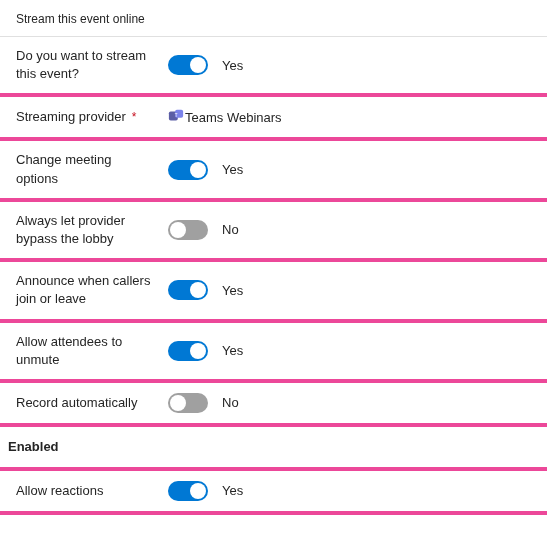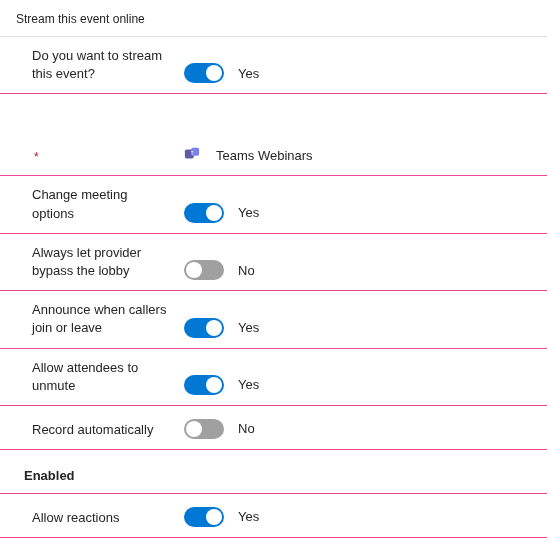--- a/index.html
+++ b/index.html
@@ -13,24 +13,24 @@
     }
     .page-title {
       font-size: 12px;
       font-weight: 400;
       color: #252525;
       padding: 12px 16px 10px 16px;
       border-bottom: 1px solid #e0e0e0;
     }
     .settings-row {
       display: flex;
-      align-items: flex-end;
+      align-items: center;
       min-height: 44px;
-      border-bottom: 1px solid #ec4899;
-      padding: 6px 16px;
+      border-bottom: 4px solid #ec4899;
+      padding: 6px 0;
     }
     .settings-label {
       width: 160px;
       min-width: 160px;
       padding: 4px 8px 4px 16px;
       color: #252525;
       font-size: 13px;
       line-height: 1.4;
       display: flex;
       align-items: center;
@@ -79,22 +79,21 @@
       color: #252525;
       margin-left: 6px;
     }
     .bold-value {
       font-weight: 600;
       font-size: 13px;
     }
     .provider-wrap {
       display: flex;
       align-items: center;
-      gap: 16px;
-      margin-top: 42px;
+      gap: 1px;
     }
     .teams-icon-svg {
       width: 16px;
       height: 16px;
     }
     .required-star {
       color: #c50f1f;
       font-size: 12px;
       margin-left: 2px;
     }
@@ -111,20 +110,21 @@
       </div>
       <div class="settings-value">
         <div class="toggle on">
           <div class="toggle-knob"></div>
         </div>
         <span class="toggle-label">Yes</span>
       </div>
     </div>
     <div class="settings-row">
       <div class="settings-label">
+        <span>Streaming provider</span>
         <span class="required-star">*</span>
       </div>
       <div class="settings-value">
         <div class="provider-wrap">
           <span><svg class="teams-icon-svg" viewBox="0 0 18 18" fill="none" xmlns="http://www.w3.org/2000/svg">
       <rect x="1" y="4" width="10" height="10" rx="2" fill="#5b5ea6"></rect>
       <rect x="8" y="2" width="9" height="9" rx="2" fill="#7b83eb"></rect>
       <text x="9" y="9" font-size="5" fill="white" text-anchor="middle" dominant-baseline="middle" font-family="Segoe UI,Arial">T</text>
     </svg></span>
           <span style="font-size: 13px;">Teams Webinars</span>

